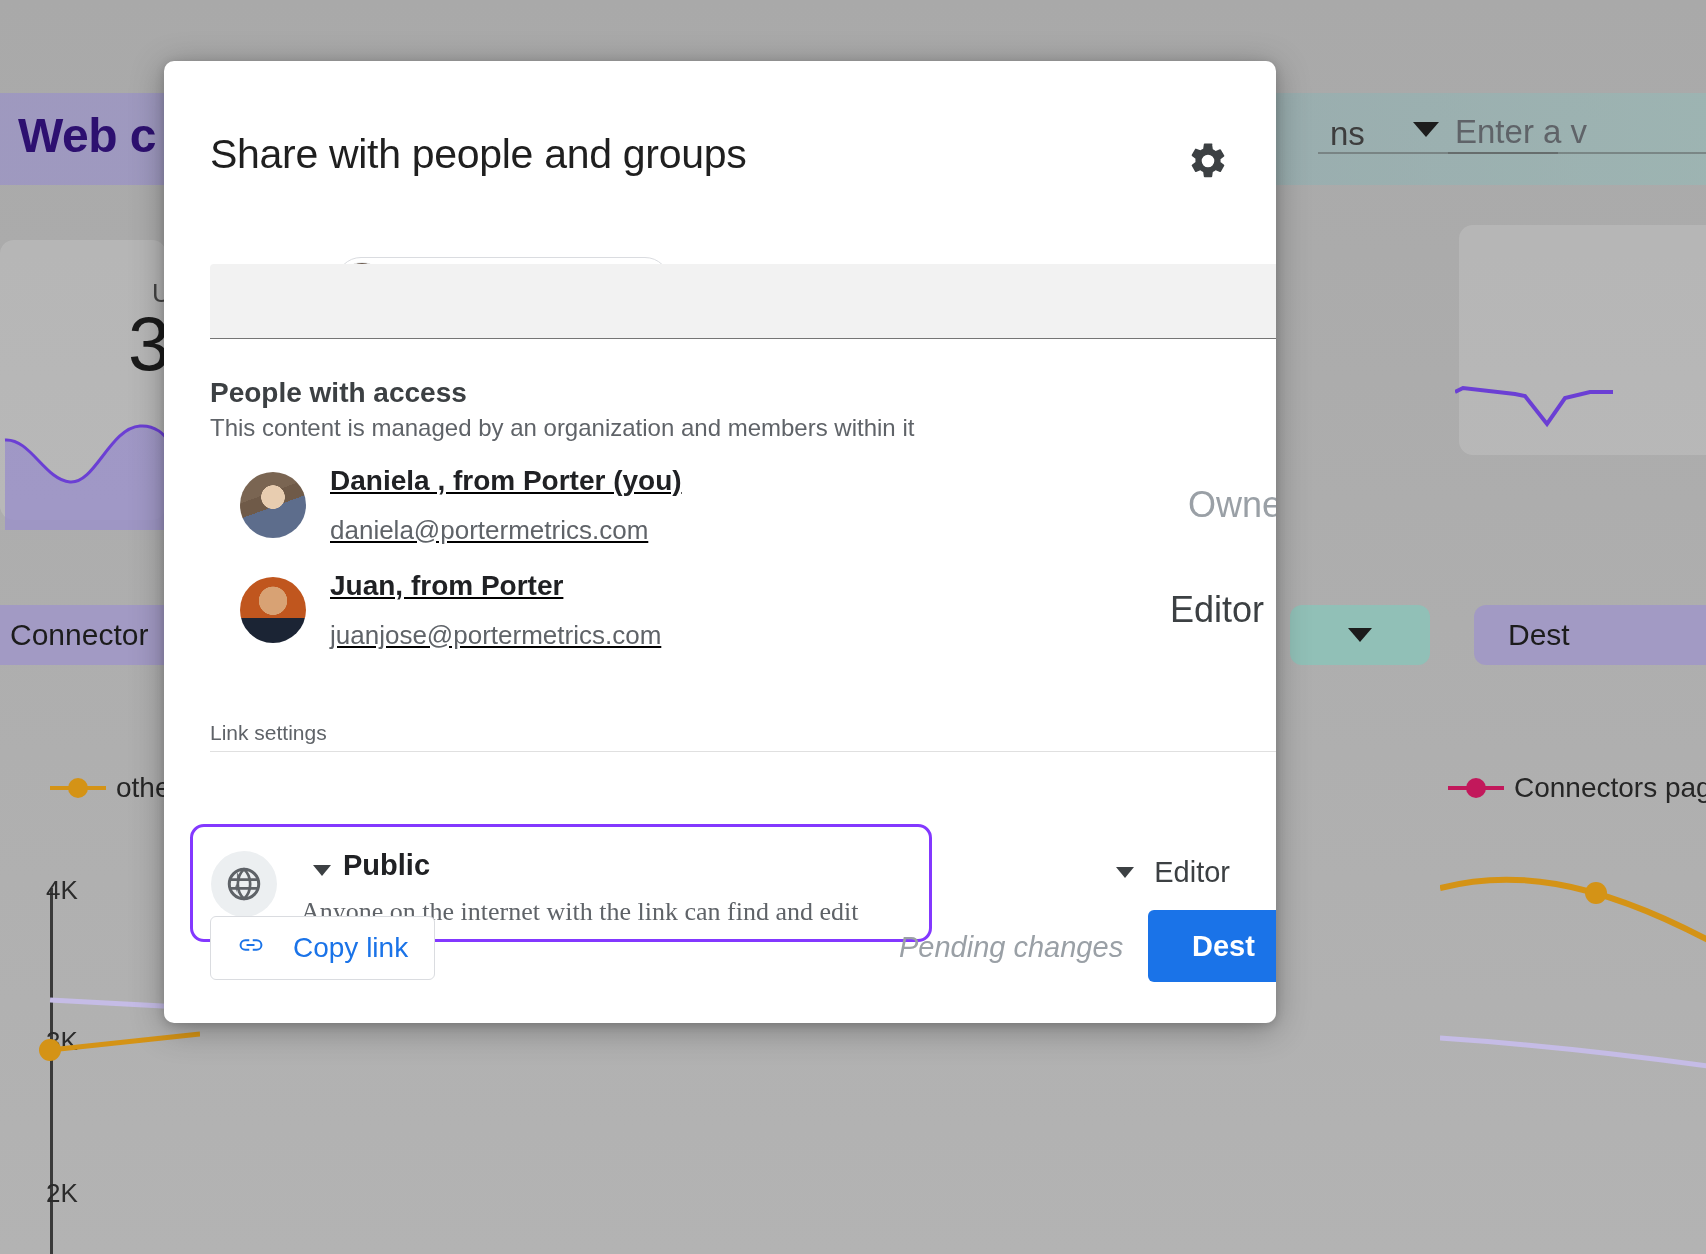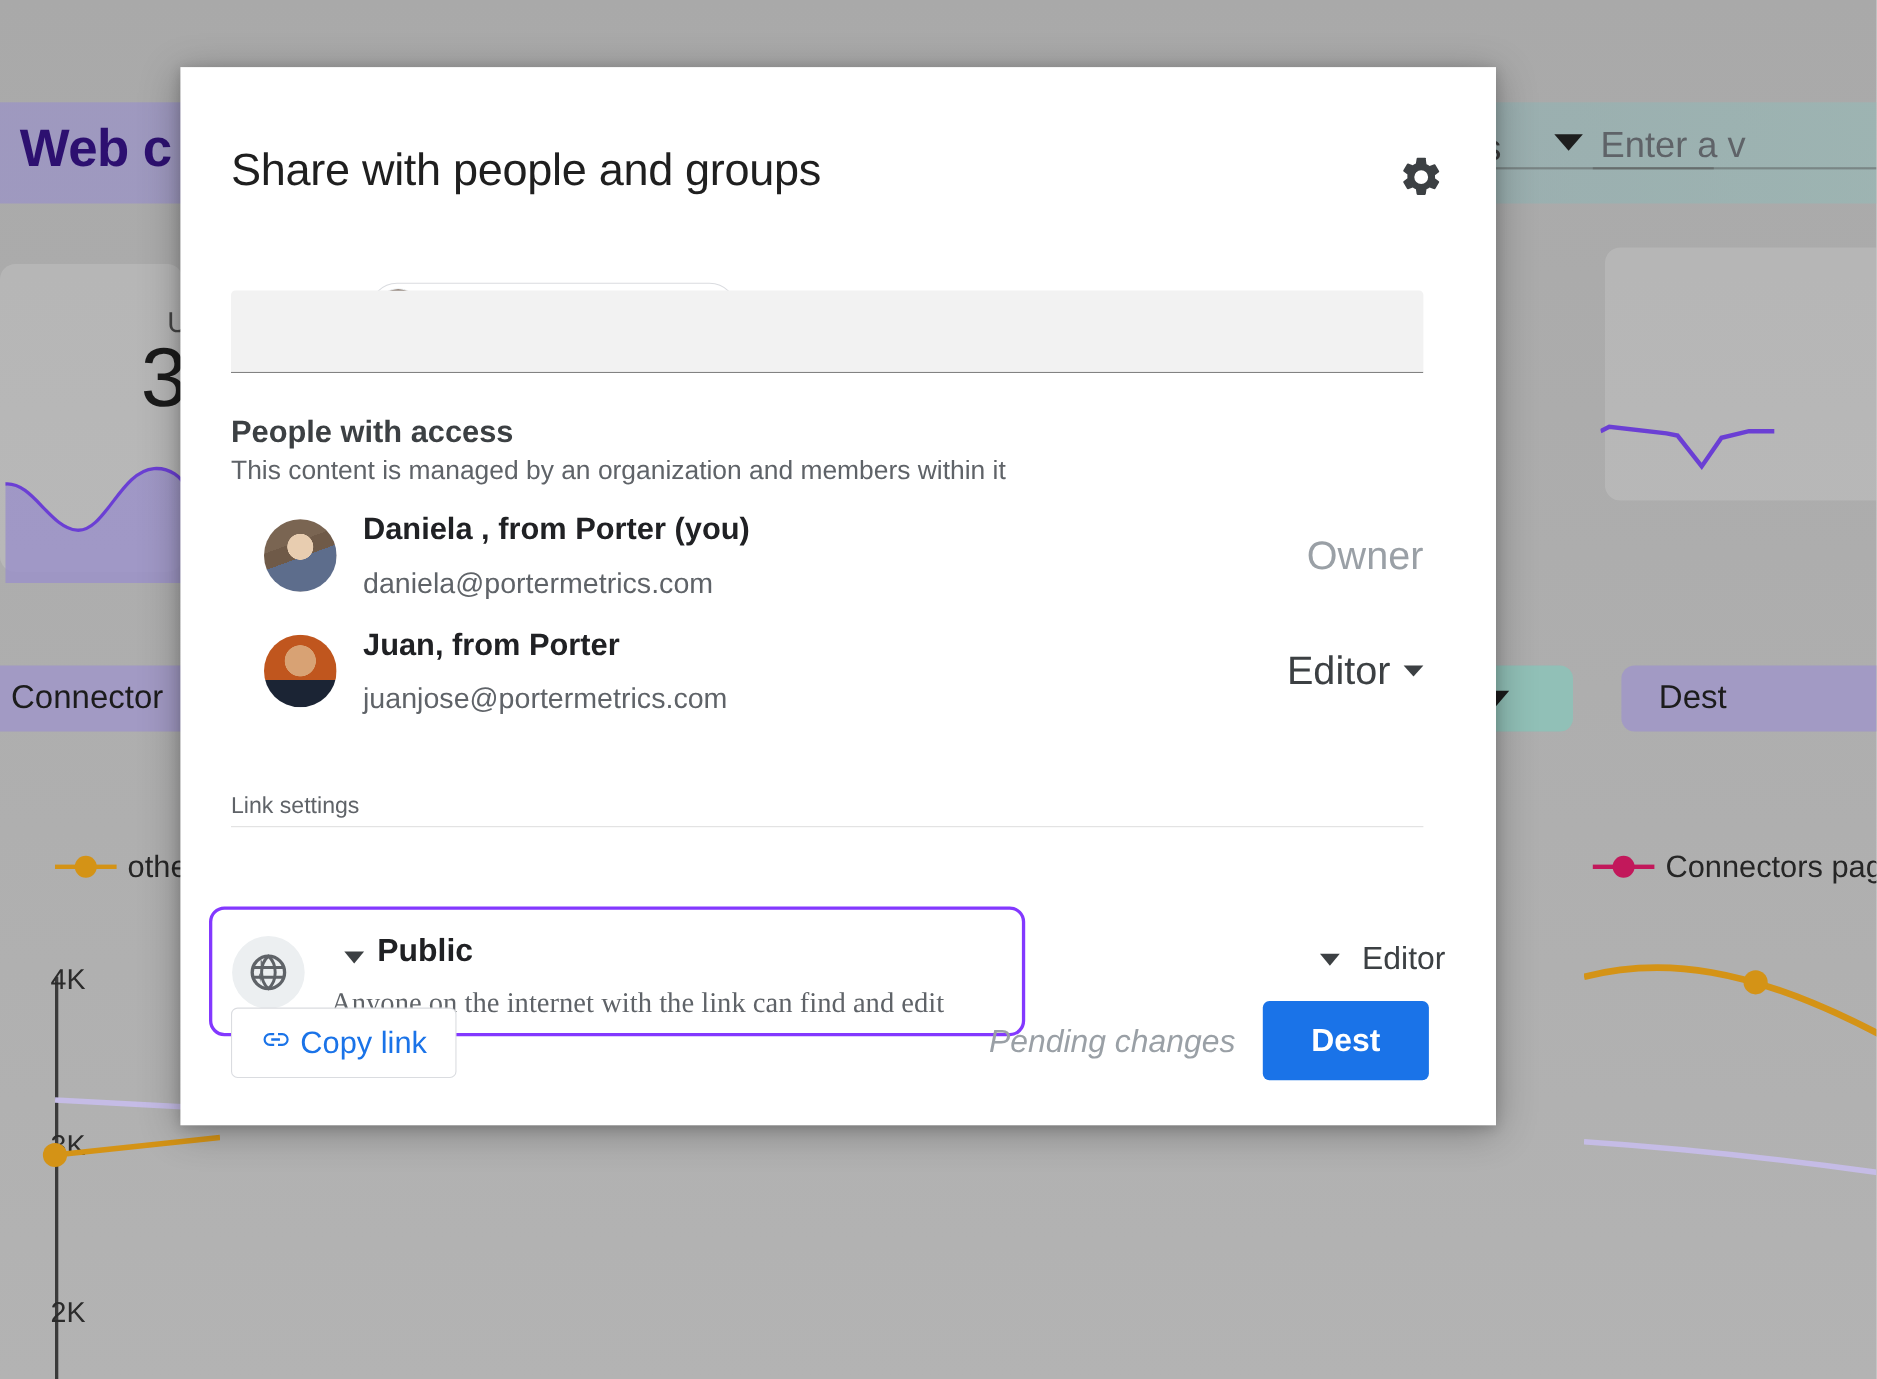--- a/index.html
+++ b/index.html
@@ -124,23 +124,23 @@
   .bg-axis-line {
     position: absolute;
     width: 3px;
     background: #3a3a3a;
   }
 
   
   #modal {
     position: absolute;
     left: 164px; top: 61px;
-    width: 1196px; height: 962px;
+    width: 1112px; height: 962px;
     background: #ffffff;
-    border-radius: 0;
+    border-radius: 10px;
     box-shadow: 0 6px 34px rgba(0,0,0,0.30), 0 2px 10px rgba(0,0,0,0.16);
     overflow: hidden;
   }
   .modal-title {
     position: absolute;
     left: 46px; top: 70px;
     font-size: 41px;
     color: #1f1f1f;
     letter-spacing: -0.3px;
     white-space: nowrap;
@@ -244,20 +244,21 @@
   .avatar-juan {
     background:
       radial-gradient(circle at 50% 36%, #d8a274 0 26%, transparent 27%),
       linear-gradient(180deg, #c0561e 0 62%, #1b2434 62% 100%);
   }
   .person-text {
     margin-left: 24px;
     display: flex;
     flex-direction: column;
     gap: 18px;
+    text-decoration: underline;
   }
   .person-name {
     font-size: 28px;
     font-weight: bold;
     color: #202124;
     white-space: nowrap;
   }
   .person-email {
     font-size: 26px;
     color: #5f6368;
@@ -344,21 +345,21 @@
     white-space: nowrap;
   }
 
   .copy-link-btn {
     position: absolute;
     left: 46px; top: 1855px;
     height: 62px;
     padding: 0 26px;
     display: flex;
     align-items: center;
-    gap: 8px;
+    gap: 28px;
     border: 1px solid #dadce0;
     border-radius: 6px;
     background: #fff;
     cursor: pointer;
     font-size: 28px;
     color: #1a73e8;
     white-space: nowrap;
   }
   .pending-text {
     position: absolute;

